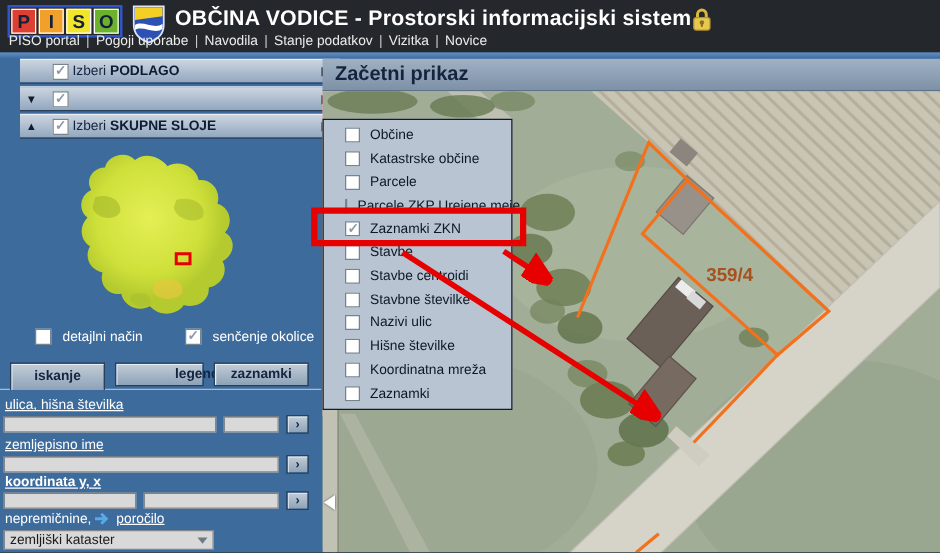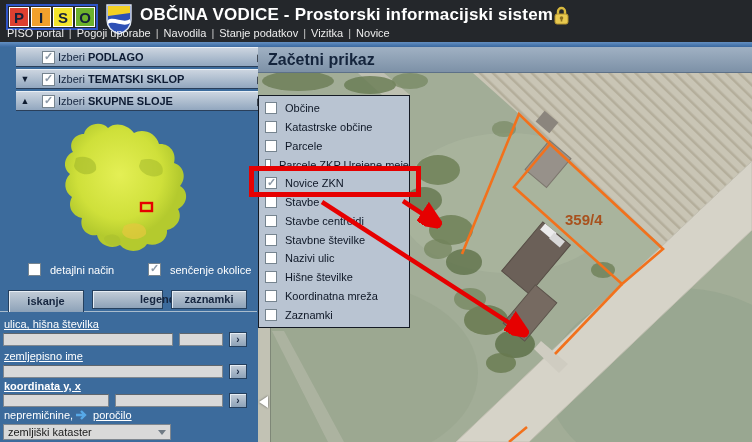--- a/index.html
+++ b/index.html
@@ -43,21 +43,21 @@
   .re-row a{color:#fff;cursor:pointer;text-decoration:underline;}
   .selbox{position:absolute;left:3px;top:377px;width:168px;height:16px;background:#d9d9d9;border:1px solid #7f878f;font-size:11px;color:#1b1b1b;line-height:14px;padding-left:4px;cursor:pointer;}
   .selbox .chev{position:absolute;right:4px;top:5px;width:0;height:0;border-left:4px solid transparent;border-right:4px solid transparent;border-top:5px solid #6f7a84;}
 
   
   .maptool{position:absolute;left:258px;top:47px;width:494px;height:26px;background:linear-gradient(#a0b1c3,#7d91a7);border-bottom:1px solid #5d7188;}
   .maptool .t{font-size:16px;font-weight:bold;color:#14243c;line-height:25px;margin-left:10px;}
   .mapwrap{position:absolute;left:258px;top:73px;width:494px;height:260px;background:#fca5a5;cursor:crosshair;}
 
   .layers{position:absolute;left:258px;top:95px;width:152px;height:233px;background:#b9c4d2;border:1px solid #141a24;z-index:3;display:flex;flex-direction:column;padding:3px 0;}
-  .lrow{flex:1;display:flex;align-items:center;padding-left:6px;position:relative;cursor:pointer;}
+  .lrow{flex:1;display:flex;align-items:center;padding-left:17px;position:relative;cursor:pointer;}
   .lrow .cb{position:relative;left:0;top:0;width:12px;height:12px;}
   .lrow .lbl{font-size:11px;color:#0e1726;margin-left:8px;white-space:nowrap;}
 
   .redrect{position:absolute;left:249px;top:166px;width:172px;height:31px;border:5px solid #e60000;z-index:5;pointer-events:none;}
   .arrows{position:absolute;left:240px;top:158px;z-index:6;pointer-events:none;}
   .collapse-handle{position:absolute;left:259px;top:396px;width:0;height:0;border-top:6px solid transparent;border-bottom:6px solid transparent;border-right:9px solid #fff;z-index:4;cursor:pointer;filter:drop-shadow(0 0 1px #555);}
 </style>
 </head>
 <body>
 
@@ -104,21 +104,20 @@
 
     <div class="phead" style="top:0;">
       <span class="tri"></span>
       <span class="cb on"></span>
       <span class="txt"><span>Izberi</span>&nbsp;<b>PODLAGO</b></span>
       <span class="exp">▶</span>
     </div>
     <div class="phead" style="top:22px;">
       <span class="tri">▼</span>
       <span class="cb on"></span>
-      <span class="txt"><span>Izberi</span>&nbsp;<b>TEMATSKI SKLOP</b></span>
       <span class="exp">▶</span>
     </div>
     <div class="phead" style="top:44px;">
       <span class="tri">▲</span>
       <span class="cb on"></span>
       <span class="txt"><span>Izberi</span>&nbsp;<b>SKUPNE SLOJE</b></span>
       <span class="exp">▶</span>
     </div>
 
     <svg class="ovmap" width="165" height="142" viewBox="0 0 165 142">
@@ -258,21 +257,21 @@
     <div class="lrow">
         <span class="cb"></span>
         <span class="lbl">Parcele</span>
       </div>
     <div class="lrow">
         <span class="cb"></span>
         <span class="lbl">Parcele ZKP Urejene meje</span>
       </div>
     <div class="lrow">
         <span class="cb on"></span>
-        <span class="lbl">Novice ZKN</span>
+        <span class="lbl">Zaznamki ZKN</span>
       </div>
     <div class="lrow">
         <span class="cb"></span>
         <span class="lbl">Stavbe</span>
       </div>
     <div class="lrow">
         <span class="cb"></span>
         <span class="lbl">Stavbe centroidi</span>
       </div>
     <div class="lrow">

